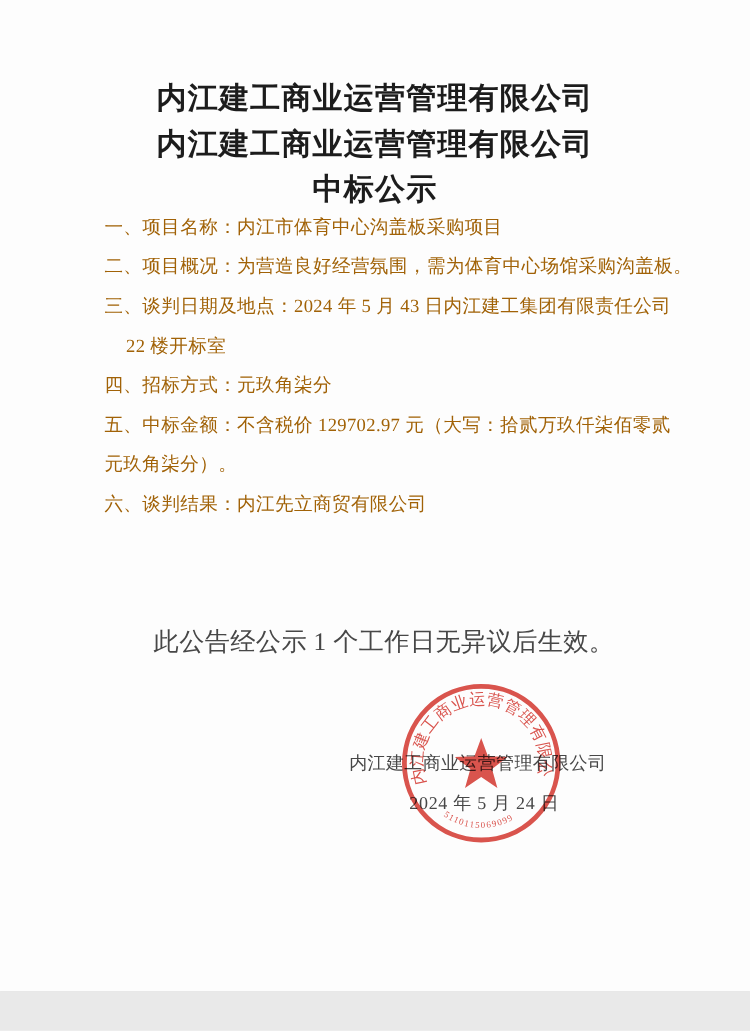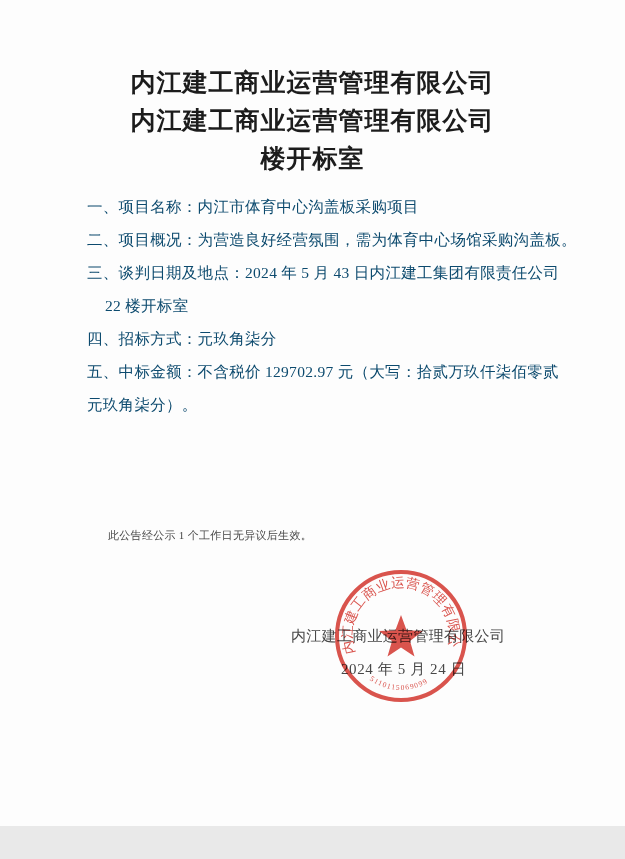--- a/index.html
+++ b/index.html
@@ -24,37 +24,37 @@
     font-weight: bold;
     color: #1c1c1c;
     font-size: 25px;
     line-height: 38px;
     letter-spacing: 1px;
   }
 
   
   .body-list {
     position: absolute;
-    top: 190px;
+    top: 173px;
     left: 87px;
     width: 470px;
-    color: #0c4a6e;
+    color: #a16207;
     font-size: 15.5px;
     line-height: 33px;
     letter-spacing: 0.3px;
   }
   .body-list .line { white-space: nowrap; }
   .body-list .line.indent { padding-left: 18px; }
 
   
   .notice {
     position: absolute;
-    left: 108px;
+    left: 128px;
     top: 519px;
-    font-size: 11px;
+    font-size: 21px;
     line-height: 33px;
     letter-spacing: 0.3px;
     color: #474747;
     white-space: nowrap;
   }
 
   
   .sign-company {
     position: absolute;
     left: 291px;
@@ -88,31 +88,32 @@
   .stamp text { font-family: "Liberation Serif", "DejaVu Serif", serif; }
 </style>
 </head>
 <body>
 
 <div class="page">
 
   <header class="title">
     <div class="t-line">内江建工商业运营管理有限公司</div>
     <div class="t-line">内江建工商业运营管理有限公司</div>
-    <div class="t-line">楼开标室</div>
+    <div class="t-line">中标公示</div>
   </header>
 
   <main class="body-list">
     <p class="line">一、项目名称：内江市体育中心沟盖板采购项目</p>
     <p class="line">二、项目概况：为营造良好经营氛围，需为体育中心场馆采购沟盖板。</p>
     <p class="line">三、谈判日期及地点：2024 年 5 月 43 日内江建工集团有限责任公司</p>
     <p class="line indent">22 楼开标室</p>
     <p class="line">四、招标方式：元玖角柒分</p>
     <p class="line">五、中标金额：不含税价 129702.97 元（大写：拾贰万玖仟柒佰零贰</p>
     <p class="line">元玖角柒分）。</p>
+    <p class="line">六、谈判结果：内江先立商贸有限公司</p>
   </main>
 
   <p class="notice">此公告经公示 1 个工作日无异议后生效。</p>
 
   <p class="sign-company">内江建工商业运营管理有限公司</p>
   <p class="sign-date">2024 年 5 月 24 日</p>
 
   <svg class="stamp" viewBox="0 0 140 140" xmlns="http://www.w3.org/2000/svg" xmlns:xlink="http://www.w3.org/1999/xlink">
     <defs>
       <path id="seal-arc-top" d="M 23.94 86.76 A 49 49 0 1 1 116.06 86.76" fill="none"></path>

